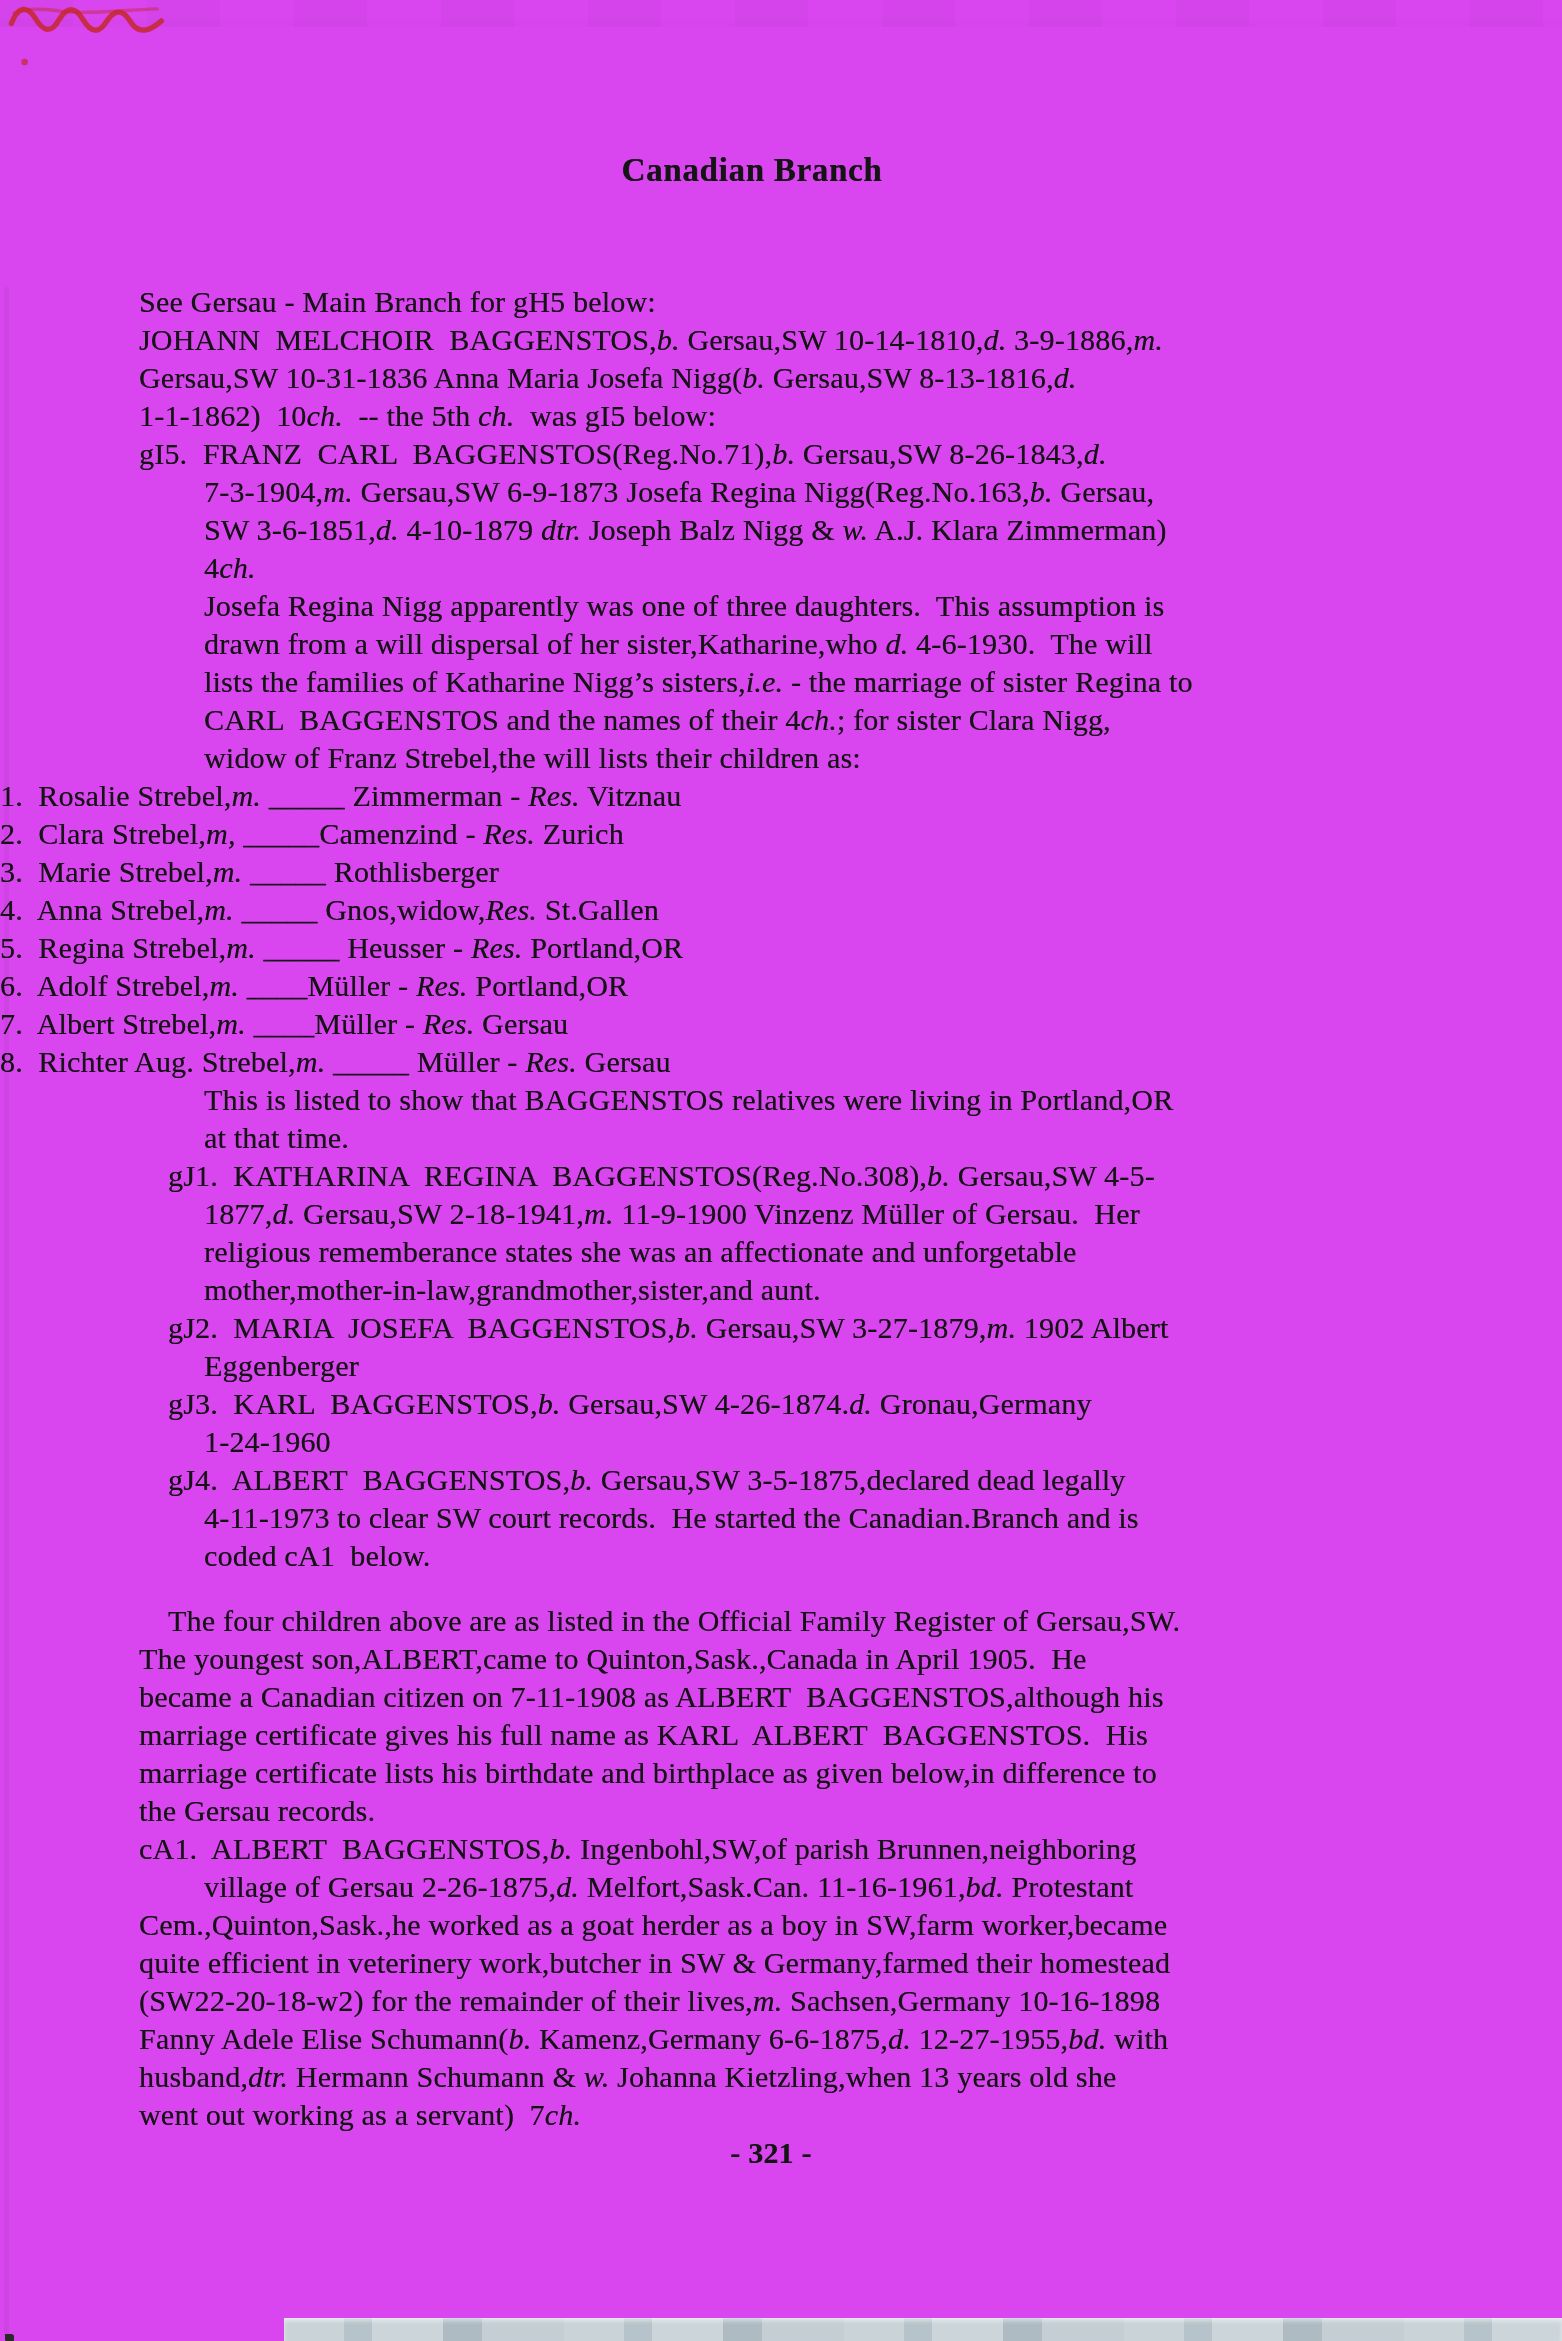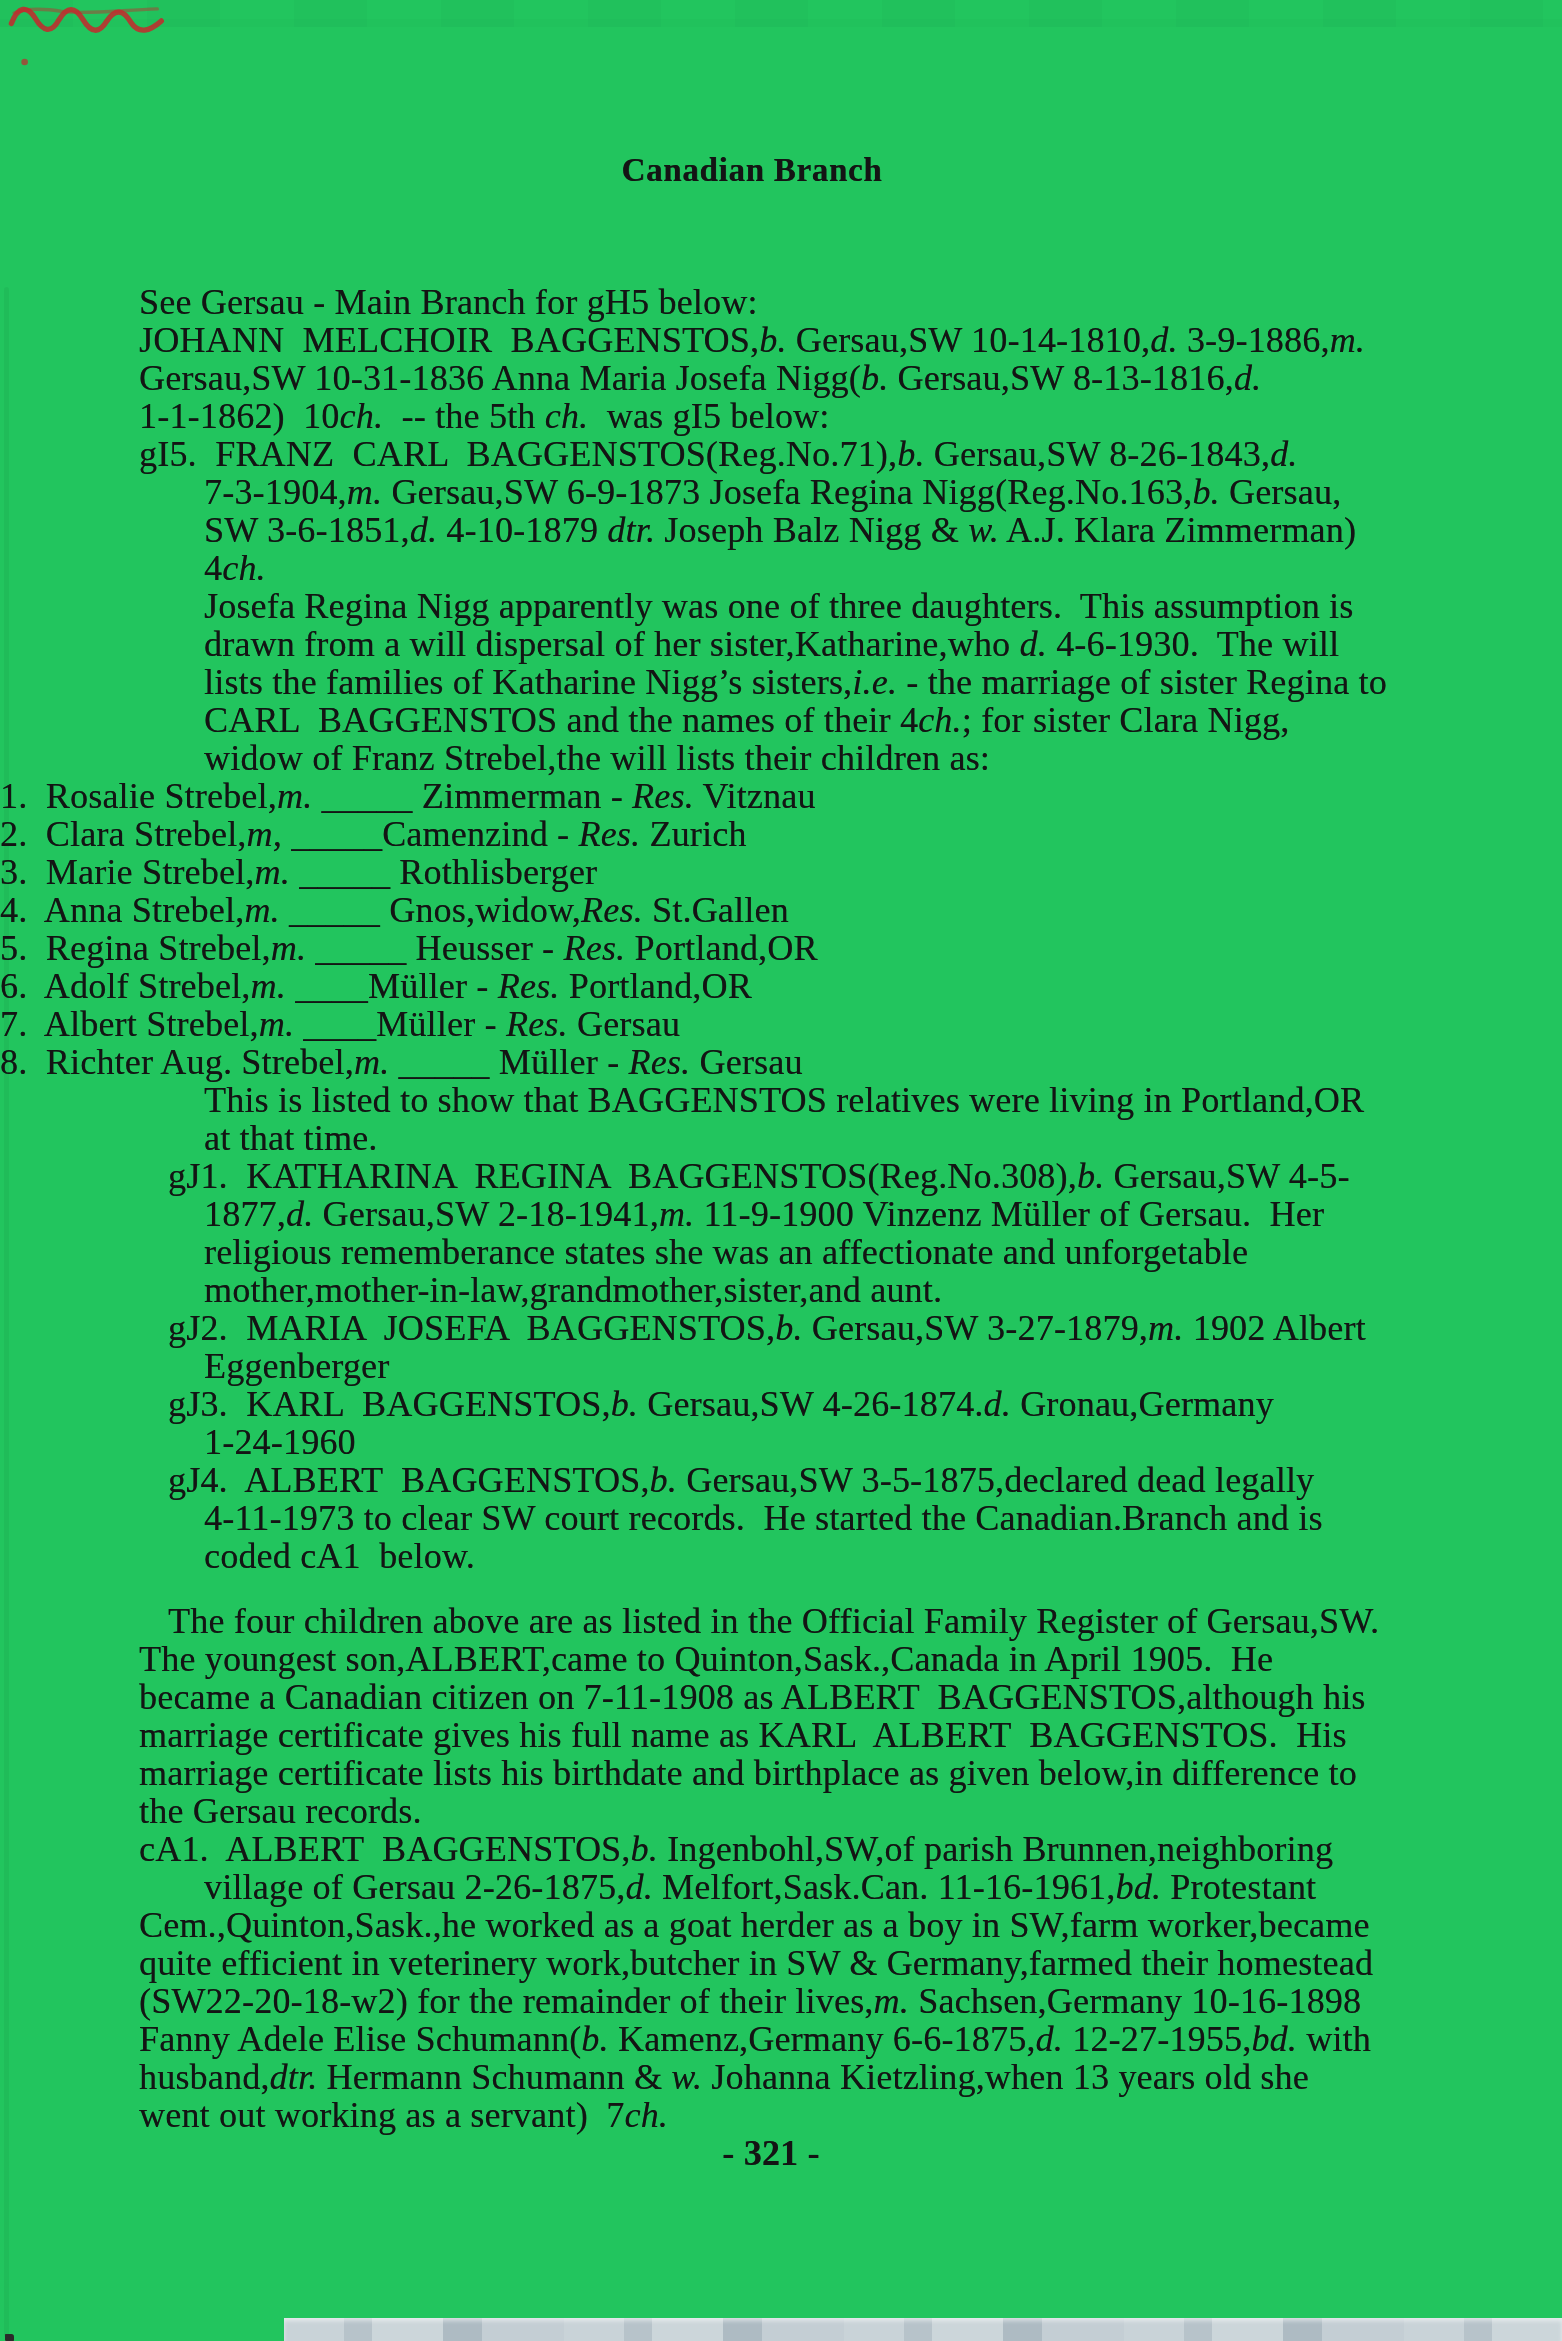--- a/index.html
+++ b/index.html
@@ -1,20 +1,20 @@
 <!DOCTYPE html>
 <html style="font-size:10.7px"><head>
 <meta charset="utf-8">
 <style>
   html,body{margin:0;padding:0;background:#e9e9e9;}
   .page{
     position:relative;
     width:1562px;height:2342px;
     margin:0 auto;
-    background:#22c55e;
+    background:#d946ef;
     overflow:hidden;
     font-family:"Liberation Serif","DejaVu Serif",serif;
     color:#141414;
   }
   
   .top-band{
     position:absolute;left:0;top:0;width:100%;height:27px;
     background:
       repeating-linear-gradient(90deg, rgba(0,0,0,0.035) 0 73px, rgba(0,0,0,0) 73px 147px),
       repeating-linear-gradient(0deg, rgba(0,0,0,0.02) 0 8px, rgba(0,0,0,0) 8px 27px);
@@ -30,21 +30,21 @@
   .title{
     position:absolute;top:152px;left:-29px;width:100%;
     text-align:center;
     font-size:33px;font-weight:bold;letter-spacing:0.7px;
     text-shadow:0.3px 0.1px 0 rgba(0,0,0,.6);
   }
   .text-col{
     position:absolute;top:283px;left:0;width:1562px;
   }
   .line{
-    font-size:36px;line-height:38px;
+    font-size:30px;line-height:38px;
     white-space:pre-wrap;
     letter-spacing:0.2px;
     text-shadow:0.2px 0.1px 0 rgba(0,0,0,.55);
   }
   .line i{font-style:italic;}
   .ind-m0{margin-left:139px;}
   .ind-gj{margin-left:168px;}
   .ind-i1{margin-left:204px;}
   .ind-li{}
   .ind-ctr{margin-left:0;text-align:center;width:1542px;font-weight:bold;}

